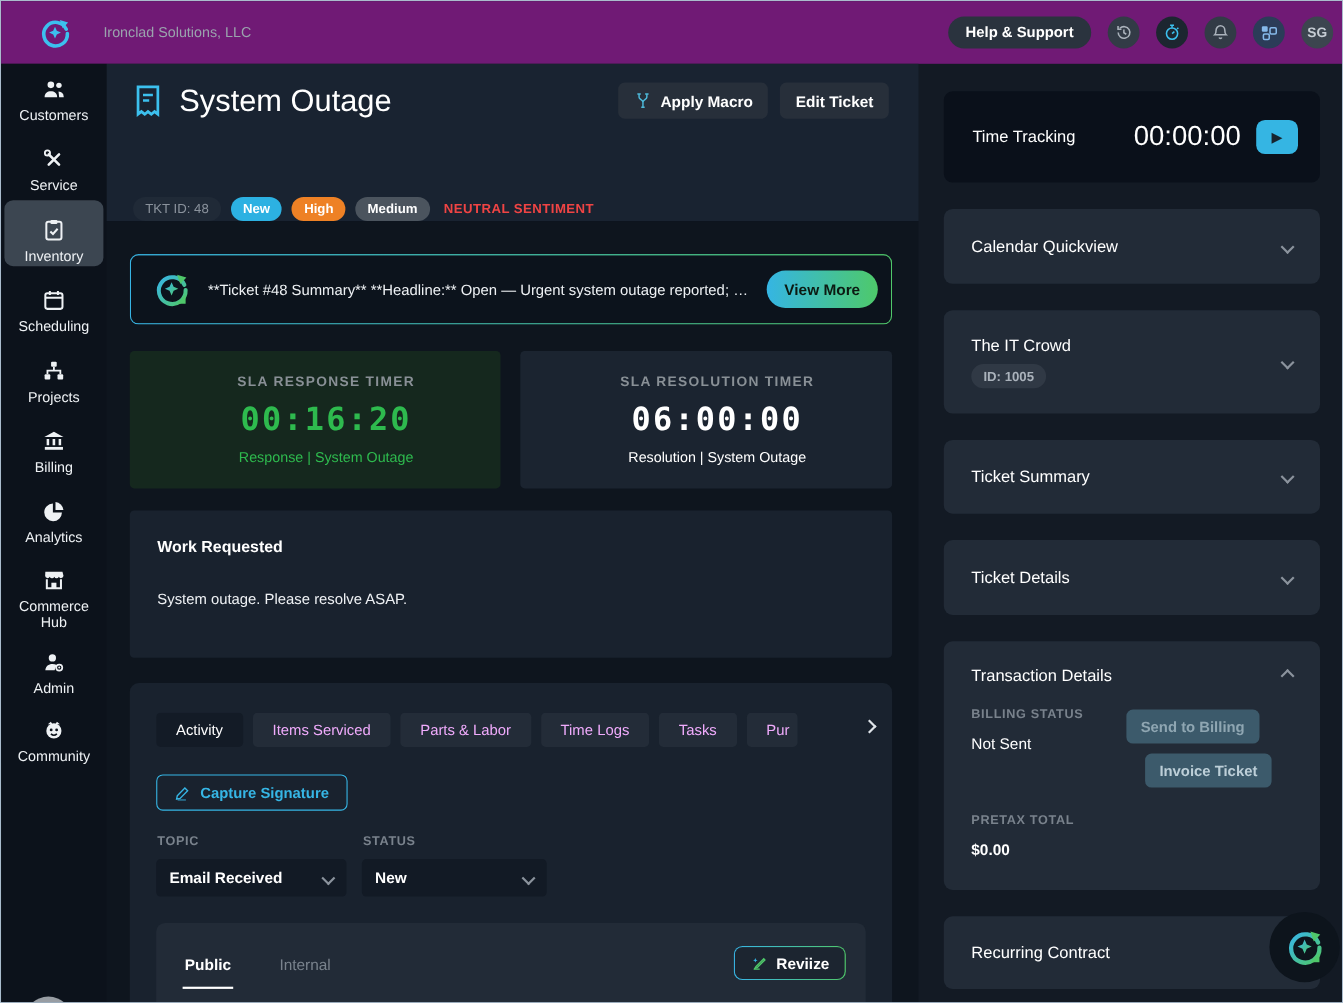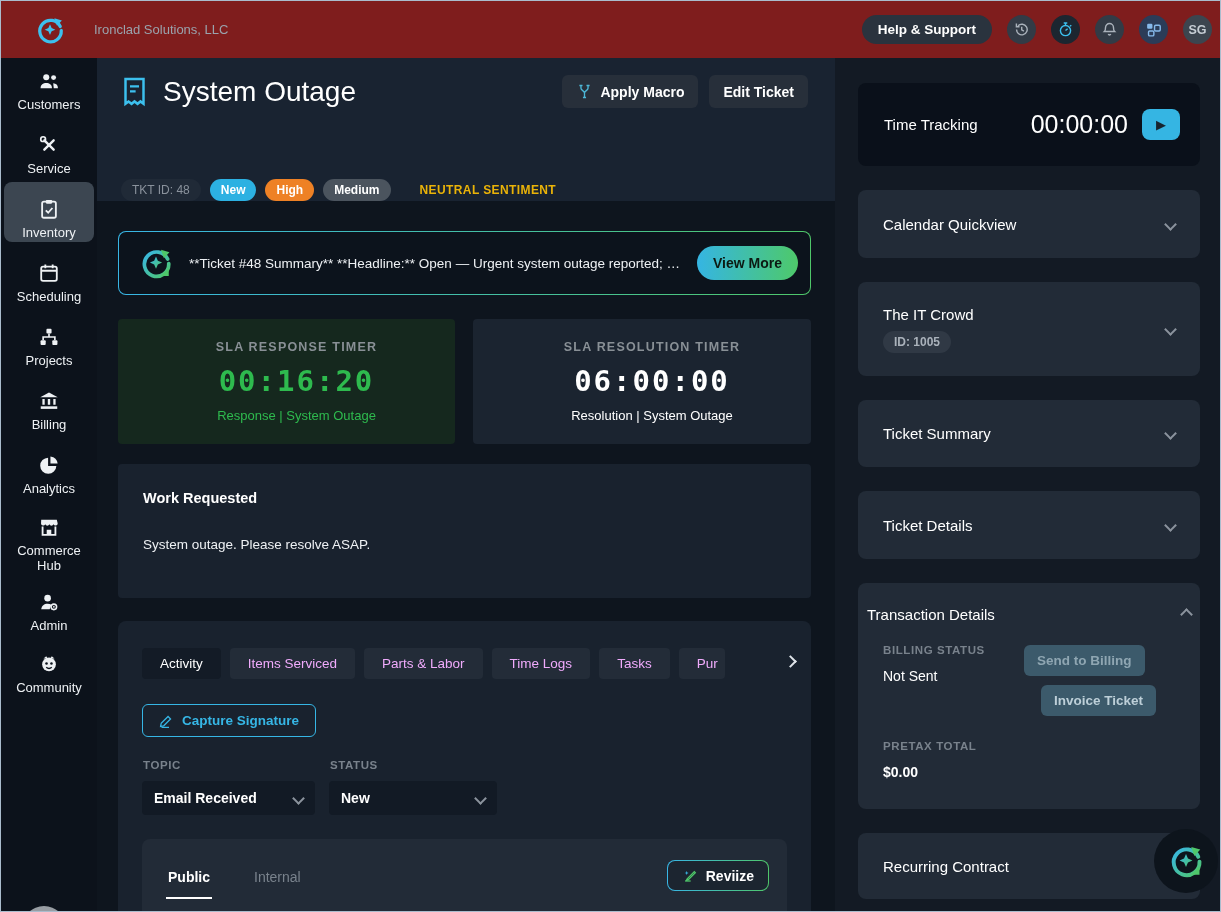--- a/index.html
+++ b/index.html
@@ -3,21 +3,21 @@
 <meta charset="utf-8">
 <style>
   * { margin:0; padding:0; box-sizing:border-box; }
   html,body { background:#2a3442; }
   #root {
     position:relative; width:1221px; height:912px; overflow:hidden;
     background:#131a24; border:1px solid #aabccd;
     font-family:"Liberation Sans", sans-serif; color:#f2f4f6;
   }
   
-  #topbar { position:absolute; left:0; top:0; width:1221px; height:57px; background:#7f1d1d; display:flex; align-items:center; }
+  #topbar { position:absolute; left:0; top:0; width:1221px; height:57px; background:#701a75; display:flex; align-items:center; }
   .logo-badge { width:30px; height:30px; margin-left:34px; color:#3cc0ee; }
   .company { margin-left:29px; font-size:13px; color:#9aa3ad; }
   #topbar-right { position:absolute; right:10px; top:0; height:57px; display:flex; align-items:center; gap:15px; }
   .help-btn { background:#2a333e; color:#fff; font-weight:bold; font-size:13.5px; padding:7px 16px; border-radius:16px; border:none; cursor:pointer; }
   .circ { width:29px; height:29px; border-radius:50%; display:flex; align-items:center; justify-content:center; cursor:pointer; }
   .circ.gray { background:#323b46; color:#aab2bb; }
   .circ.dark { background:#1c2630; color:#3cc0ee; }
   .circ.blue { background:#2b3c58; color:#86b9ea; }
   .circ.avatar { background:#3c454f; color:#c6cdd4; font-size:12.5px; font-weight:bold; }
   .circ svg { width:17px; height:17px; }
@@ -34,21 +34,21 @@
   .page-title { font-size:28px; font-weight:500; color:#fff; }
   .hdr-btns { position:absolute; right:27px; top:17px; display:flex; gap:11px; }
   .hdr-btn { background:#272f3a; border:none; color:#fff; font-weight:bold; font-size:14px; padding:8px 14px; border-radius:6px; cursor:pointer; display:flex; align-items:center; gap:7px; }
   .hdr-btn svg { width:17px; height:17px; color:#4db8d8; }
   .badge-row { position:absolute; left:24px; top:121px; display:flex; align-items:center; gap:9px; }
   .pill { font-size:12px; border-radius:12px; padding:4px 11px; }
   .pill-id { background:#202a37; color:#8a929c; }
   .pill-new { background:#2cb1e2; color:#fff; font-weight:bold; }
   .pill-high { background:#ee8125; color:#fff; font-weight:bold; }
   .pill-med { background:#4b545e; color:#fff; font-weight:bold; }
-  .sentiment { color:#eab308; font-weight:bold; font-size:12px; letter-spacing:.4px; margin-left:20px; }
+  .sentiment { color:#ef4444; font-weight:bold; font-size:12px; letter-spacing:.4px; margin-left:4px; }
   .link-btn { position:absolute; left:20px; top:156px; background:none; border:1px solid #2c3a49; border-radius:6px; color:#3fb4e6; font-size:13.5px; font-weight:500; padding:7px 16px; display:flex; align-items:center; gap:8px; cursor:pointer; }
   .link-btn svg { width:16px; height:16px; }
   
   #main { position:absolute; left:96px; top:200px; width:738px; height:712px; background:#0e151e; }
   .ai-banner { position:absolute; left:21px; top:30px; width:693px; height:64px; border-radius:8px;
     border:1px solid transparent;
     background:linear-gradient(#0c131c,#0c131c) padding-box, linear-gradient(90deg,#38b6e6,#4fc76a) border-box;
     display:flex; align-items:center; padding:0 12px 0 20px; gap:16px; }
   .ai-logo { width:34px; height:34px; flex:0 0 34px; }
   .ai-text { flex:1; font-size:13.5px; color:#eef1f4; white-space:nowrap; overflow:hidden; text-overflow:ellipsis; }
@@ -447,21 +447,21 @@
   </div>
 
   <div class="rcard" style="top:490px; height:68px;">
     <div class="rrow">
       <span class="rcard-title">Ticket Details</span>
       <span class="chev"></span>
     </div>
   </div>
 
   <div class="rcard" style="top:582px; height:226px;">
-    <div style="display:flex; align-items:center; justify-content:space-between; padding:23px 9px 0;">
+    <div style="display:flex; align-items:center; justify-content:space-between; padding:23px 25px 0;">
       <span class="rcard-title">Transaction Details</span>
       <span class="chev up"></span>
     </div>
     <div class="lbl" style="position:absolute; left:25px; top:61px;">BILLING STATUS</div>
     <div style="position:absolute; left:25px; top:85px; font-size:14px; color:#fff;">Not Sent</div>
     <button class="teal-btn" style="position:absolute; left:166px; top:62px; color:#8fa6b2;">Send to Billing</button>
     <button class="teal-btn" style="position:absolute; left:183px; top:102px; color:#bdcfd8;">Invoice Ticket</button>
     <div class="lbl" style="position:absolute; left:25px; top:157px;">PRETAX TOTAL</div>
     <div style="position:absolute; left:25px; top:181px; font-size:14px; font-weight:bold; color:#fff;">$0.00</div>
   </div>

